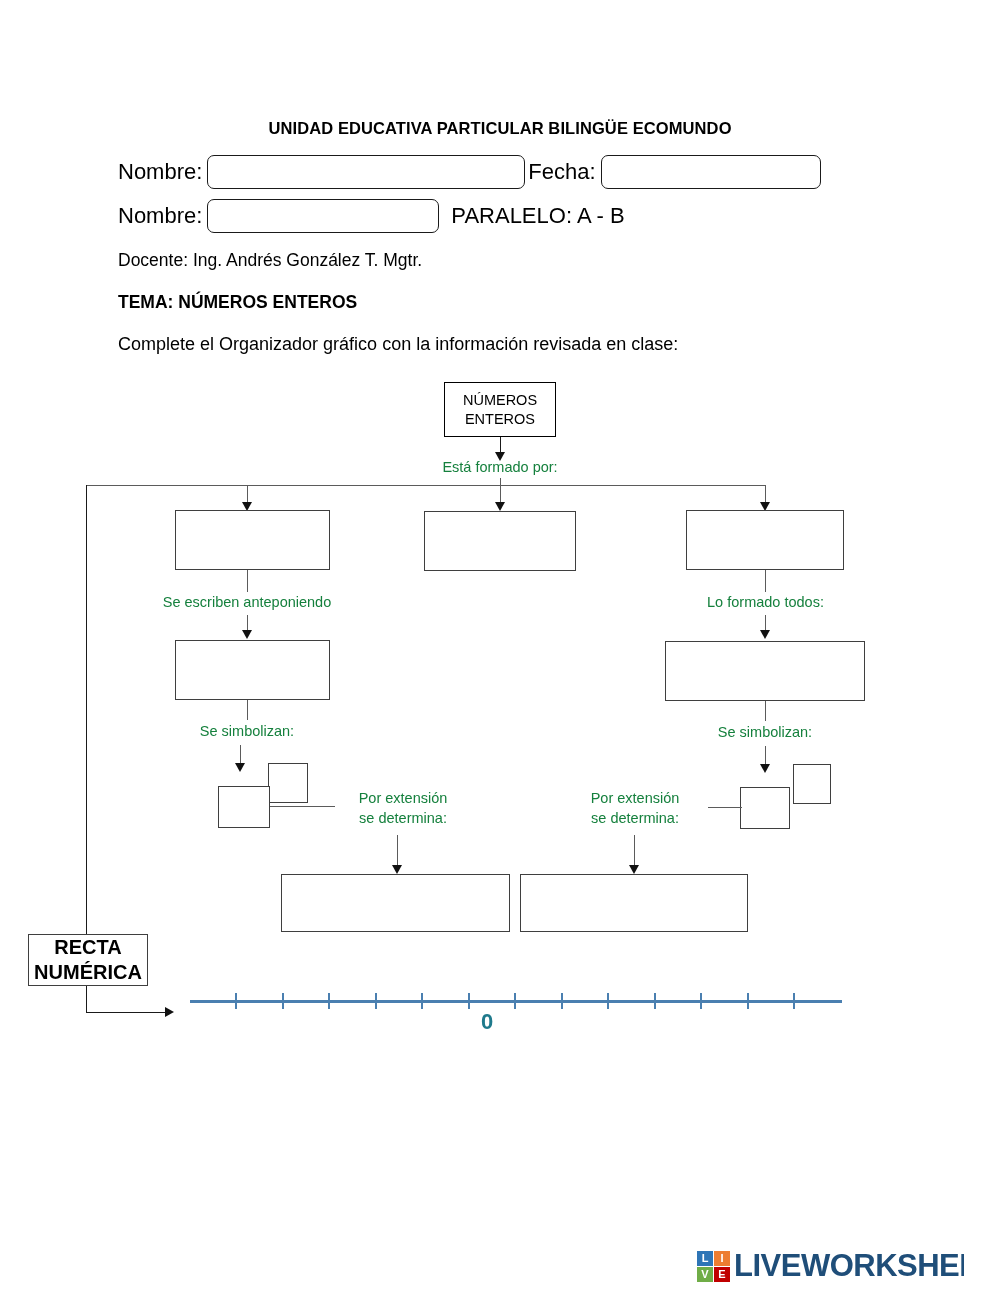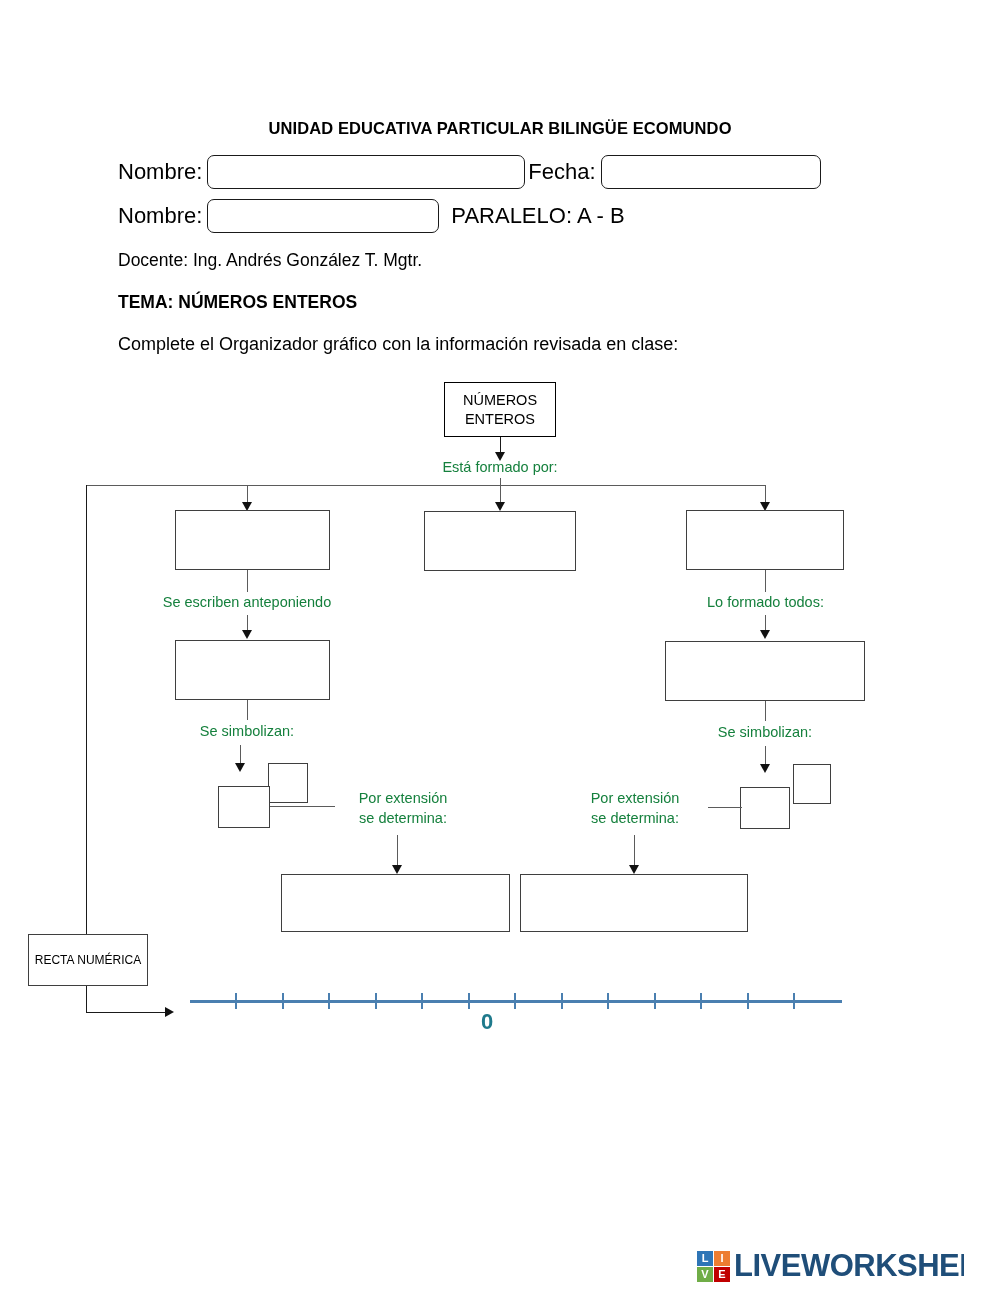--- a/index.html
+++ b/index.html
@@ -90,22 +90,22 @@
     display: flex;
     flex-direction: column;
     align-items: center;
     justify-content: center;
     font-size: 14.5px;
     font-weight: normal;
     line-height: 1.25;
     text-align: center;
   }
   .node-text.normal {
-    font-weight: normal;
-    font-size: 12px;
+    font-weight: bold;
+    font-size: 20px;
   }
   .caption {
     position: absolute;
     font-size: 14.5px;
     text-align: center;
     line-height: 1.35;
     white-space: pre-line;
     color: #15803d;
   }
 

